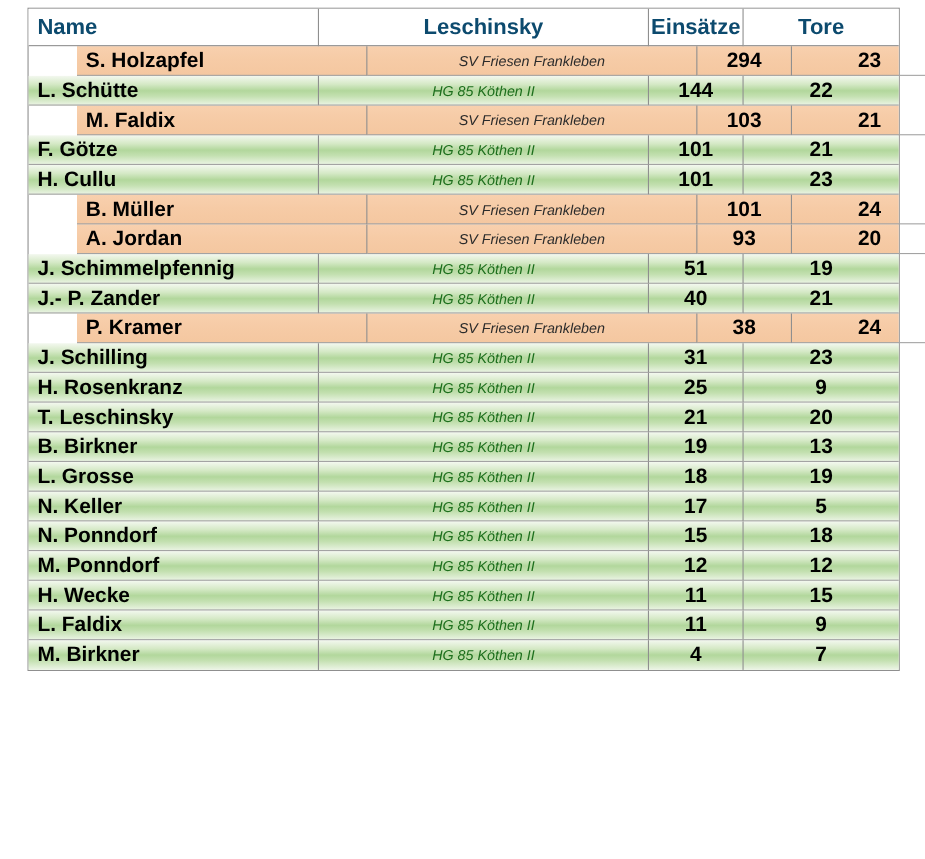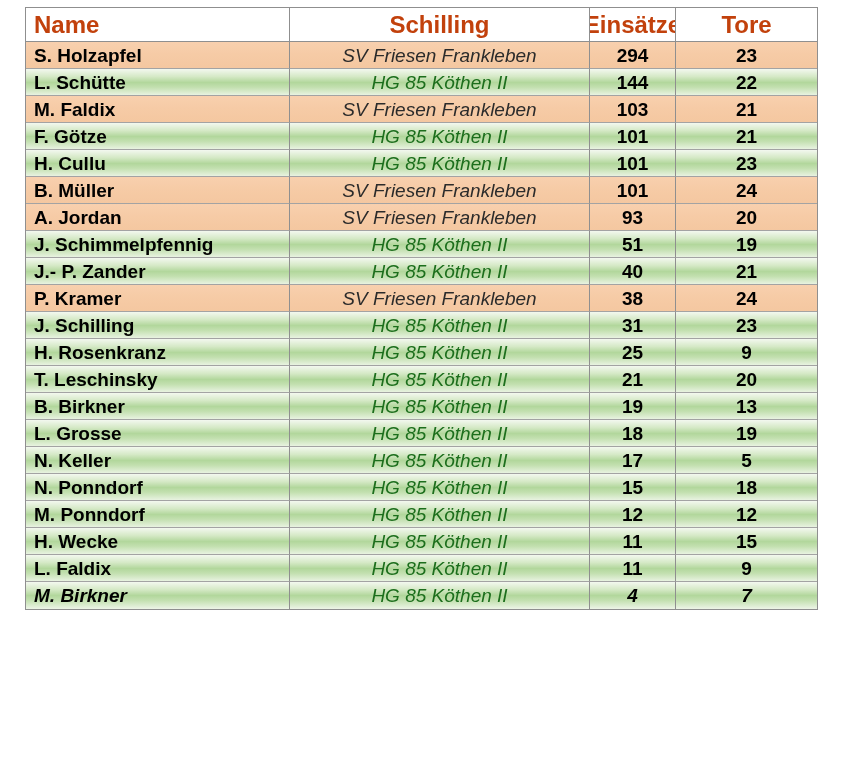--- a/index.html
+++ b/index.html
@@ -35,58 +35,59 @@
     align-items: center;
     justify-content: center;
     box-sizing: border-box;
     border-right: 1px solid #8f8f8f;
     border-bottom: 1px solid #a3a3a3;
     overflow: hidden;
     white-space: nowrap;
     line-height: 1;
   }
   .cell:last-child { border-right: none; }
-  .trow:last-child .cell { border-bottom: none; font-style: italic; }
+  .trow:last-child .cell { border-bottom: none; }
   .cell.name-cell {
     justify-content: flex-start;
     padding-left: 8px;
   }
   .header-row .cell {
     font-weight: bold;
-    font-size: 24px;
-    color: #c2410c;
+    font-size: 20px;
+    color: #0c4a6e;
     border-bottom: 1px solid #8f8f8f;
   }
   .data-rows .name-cell,
   .data-rows .num-cell {
     font-weight: bold;
     font-size: 19px;
     color: #000000;
   }
   .data-rows .team-cell {
     font-style: italic;
-    font-size: 19px;
+    font-size: 13px;
   }
   .trow.sv {
     background: linear-gradient(180deg, #f8d0ae 0%, #f6cba6 45%, #f4c7a0 100%);
+    margin-left: 44px;
   }
   .trow.sv .team-cell { color: #2b2b2b; }
   .trow.hg {
     background: linear-gradient(180deg, #f3f8ef 0%, #d5e9c6 28%, #b2d79c 50%, #c3e0b0 68%, #edf5e7 100%);
     text-align: right;
   }
   .trow.hg .team-cell { color: #1c6e1c; }
 </style>
 </head>
 <body>
 
 <div class="scorer-table">
   <div class="trow header-row">
     <div class="cell name-cell">Name</div>
-    <div class="cell">Schilling</div>
+    <div class="cell">Leschinsky</div>
     <div class="cell">Einsätze</div>
     <div class="cell">Tore</div>
   </div>
   <div class="data-rows">
   <div class="trow sv">
     <div class="cell name-cell">S. Holzapfel</div>
     <div class="cell team-cell">SV Friesen Frankleben</div>
     <div class="cell num-cell">294</div>
     <div class="cell num-cell">23</div>
   </div>

